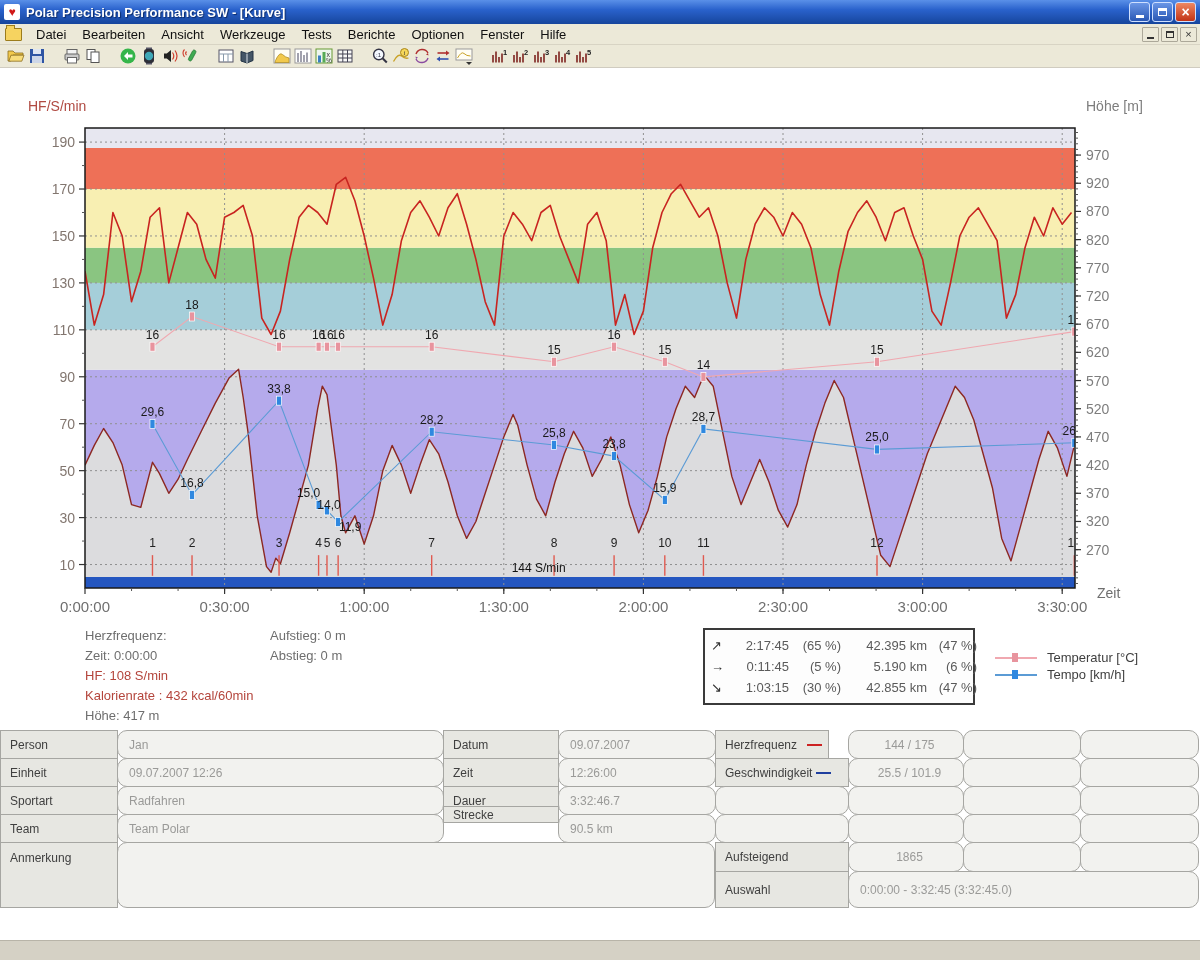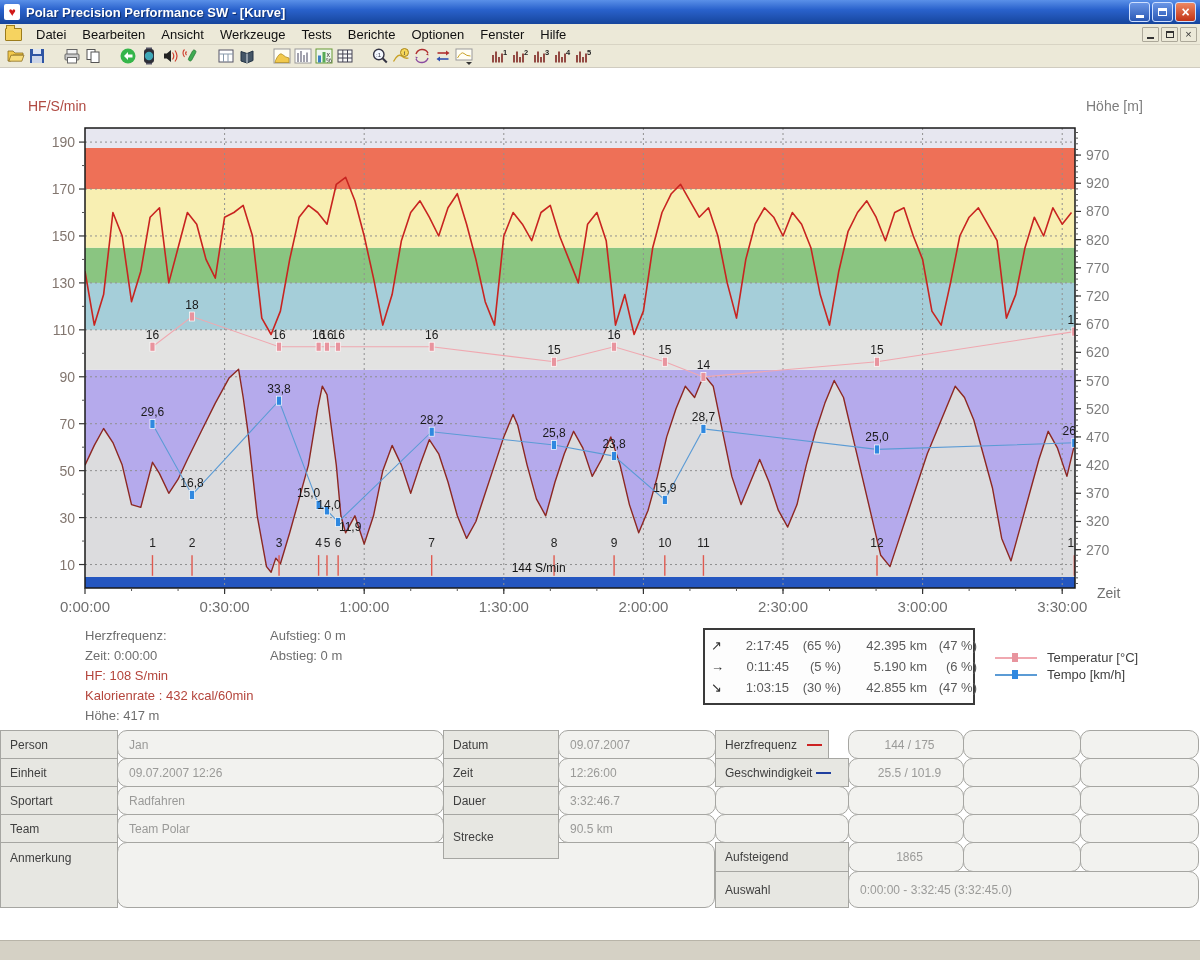--- a/index.html
+++ b/index.html
@@ -645,21 +645,21 @@
     <div class="cell val" style="left:117px;top:84px;width:327px;height:29px">Team Polar</div>
     <div class="cell lab" style="left: 0px; top: 112px; width: 118px; height: 66px; align-items: flex-start; padding-top: 8px;">Anmerkung</div>
     <div class="cell val" style="left:117px;top:112px;width:598px;height:66px"></div>
 
     <div class="cell lab" style="left:443px;top:0;width:116px;height:29px">Datum</div>
     <div class="cell val" style="left:558px;top:0;width:158px;height:29px">09.07.2007</div>
     <div class="cell lab" style="left:443px;top:28px;width:116px;height:29px">Zeit</div>
     <div class="cell val" style="left:558px;top:28px;width:158px;height:29px">12:26:00</div>
     <div class="cell lab" style="left:443px;top:56px;width:116px;height:29px">Dauer</div>
     <div class="cell val" style="left:558px;top:56px;width:158px;height:29px">3:32:46.7</div>
-    <div class="cell lab" style="left:443px;top:84px;width:116px;height:45px">Strecke</div>
+    <div class="cell lab" style="left:443px;top:76px;width:116px;height:17px">Strecke</div>
     <div class="cell val" style="left:558px;top:84px;width:158px;height:29px">90.5 km</div>
 
     <div class="cell lab" style="left:715px;top:0;width:114px;height:29px">
       <span>Herzfrequenz</span>
         <span class="hf-marker"></span>
     </div>
     <div class="cell val ctr" style="left:848px;top:0;width:116px;height:29px">144 / 175</div>
     <div class="cell val" style="left:963px;top:0;width:118px;height:29px"></div>
     <div class="cell val" style="left:1080px;top:0;width:119px;height:29px"></div>
 

